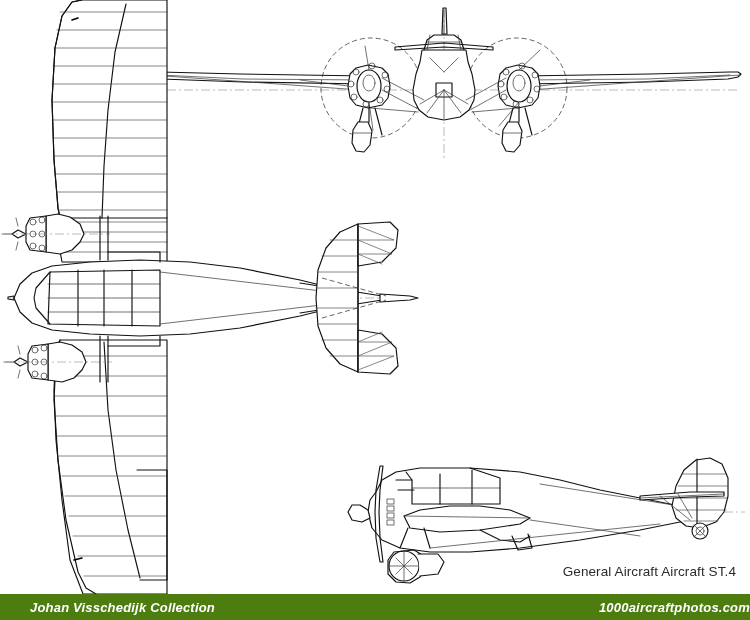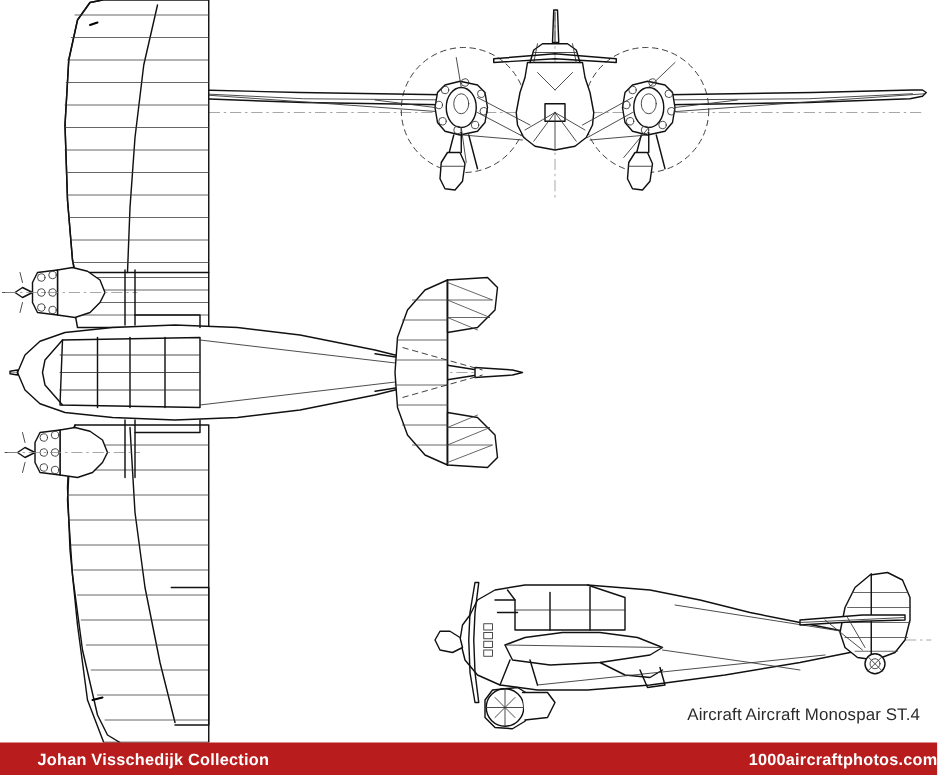--- a/index.html
+++ b/index.html
@@ -39,24 +39,25 @@
     color: #2b2b2b;
     letter-spacing: 0.1px;
     white-space: nowrap;
   }
   #footer-bar {
     position: absolute;
     left: 0;
     top: 594px;
     width: 750px;
     height: 26px;
-    background: #b91c1c;
+    background: #4d7c0f;
     display: flex;
     align-items: center;
     justify-content: space-between;
+    font-style: italic;
   }
   #footer-bar .credit {
     color: #ffffff;
     font-size: 13px;
     font-weight: bold;
     letter-spacing: 0.2px;
     margin-left: 30px;
     white-space: nowrap;
   }
   #footer-bar .site {
@@ -405,20 +406,20 @@
         <circle class="ln" cx="404" cy="566" r="15"></circle>
         <path class="ln-thin" d="M 396 558 L 412 574 M 412 558 L 396 574 M 404 551 L 404 581 M 389 566 L 419 566"></path>
         <path class="ln fillw" d="M 418 554 L 438 554 L 444 562 L 438 574 L 420 576"></path>
 
         <path class="ln" d="M 512 536 L 518 550 L 532 548 L 528 534"></path>
       </g>
 
     </svg>
   </div>
 
-  <div class="caption">Aircraft Aircraft Monospar ST.4</div>
+  <div class="caption">General Aircraft Aircraft ST.4</div>
 
   <div id="footer-bar">
     <span class="credit">Johan Visschedijk Collection</span>
     <span class="site">1000aircraftphotos.com</span>
   </div>
 
 </div>
 
 </body></html>

